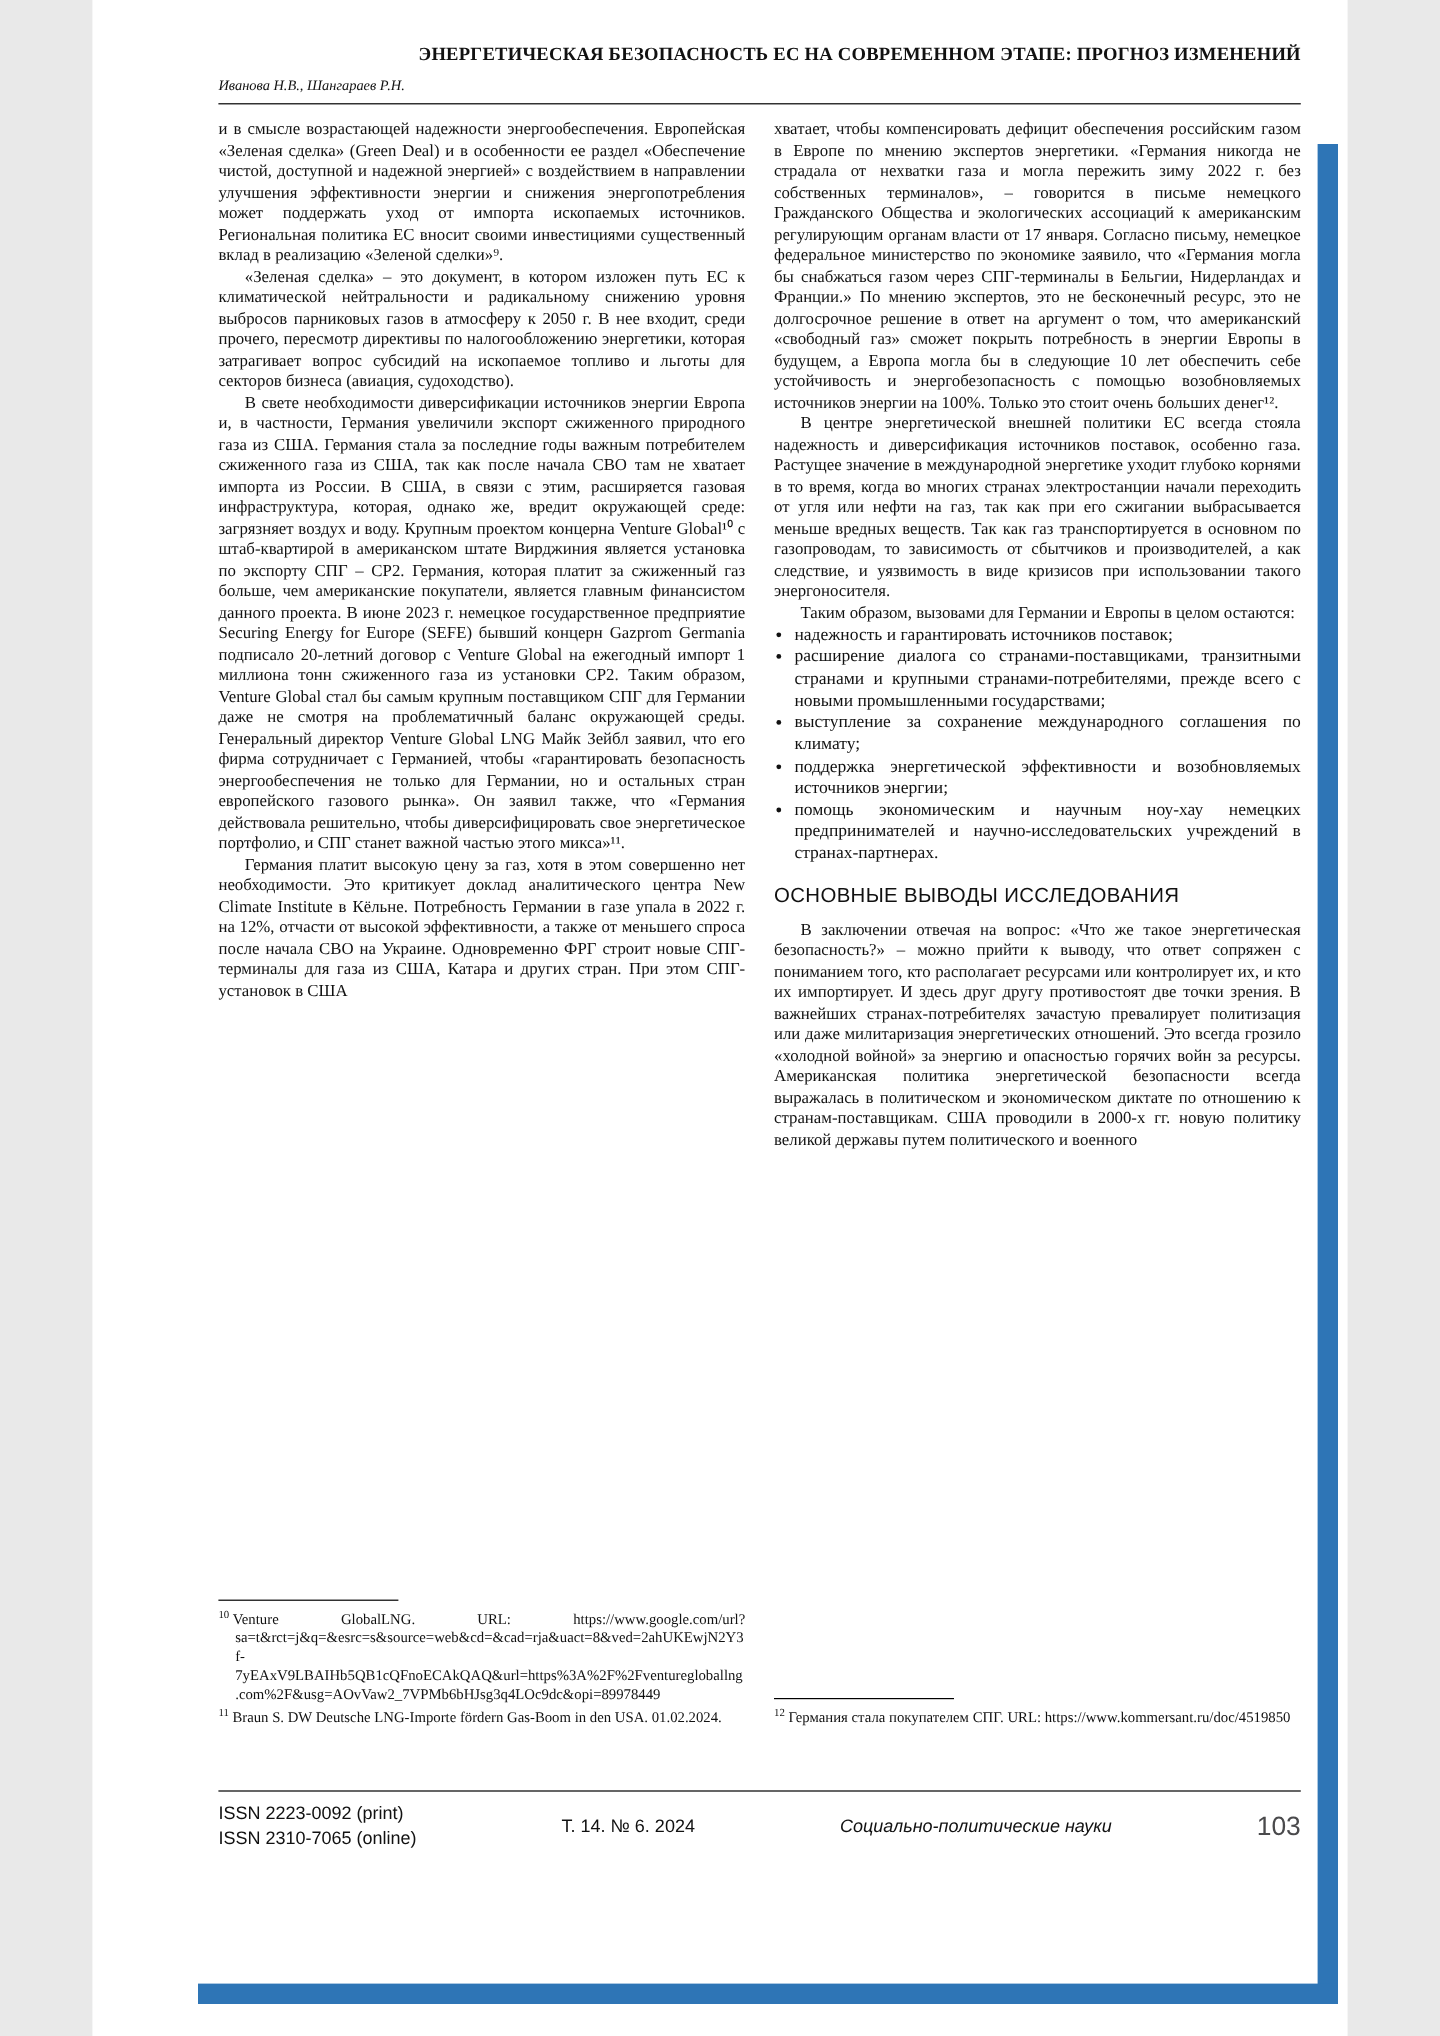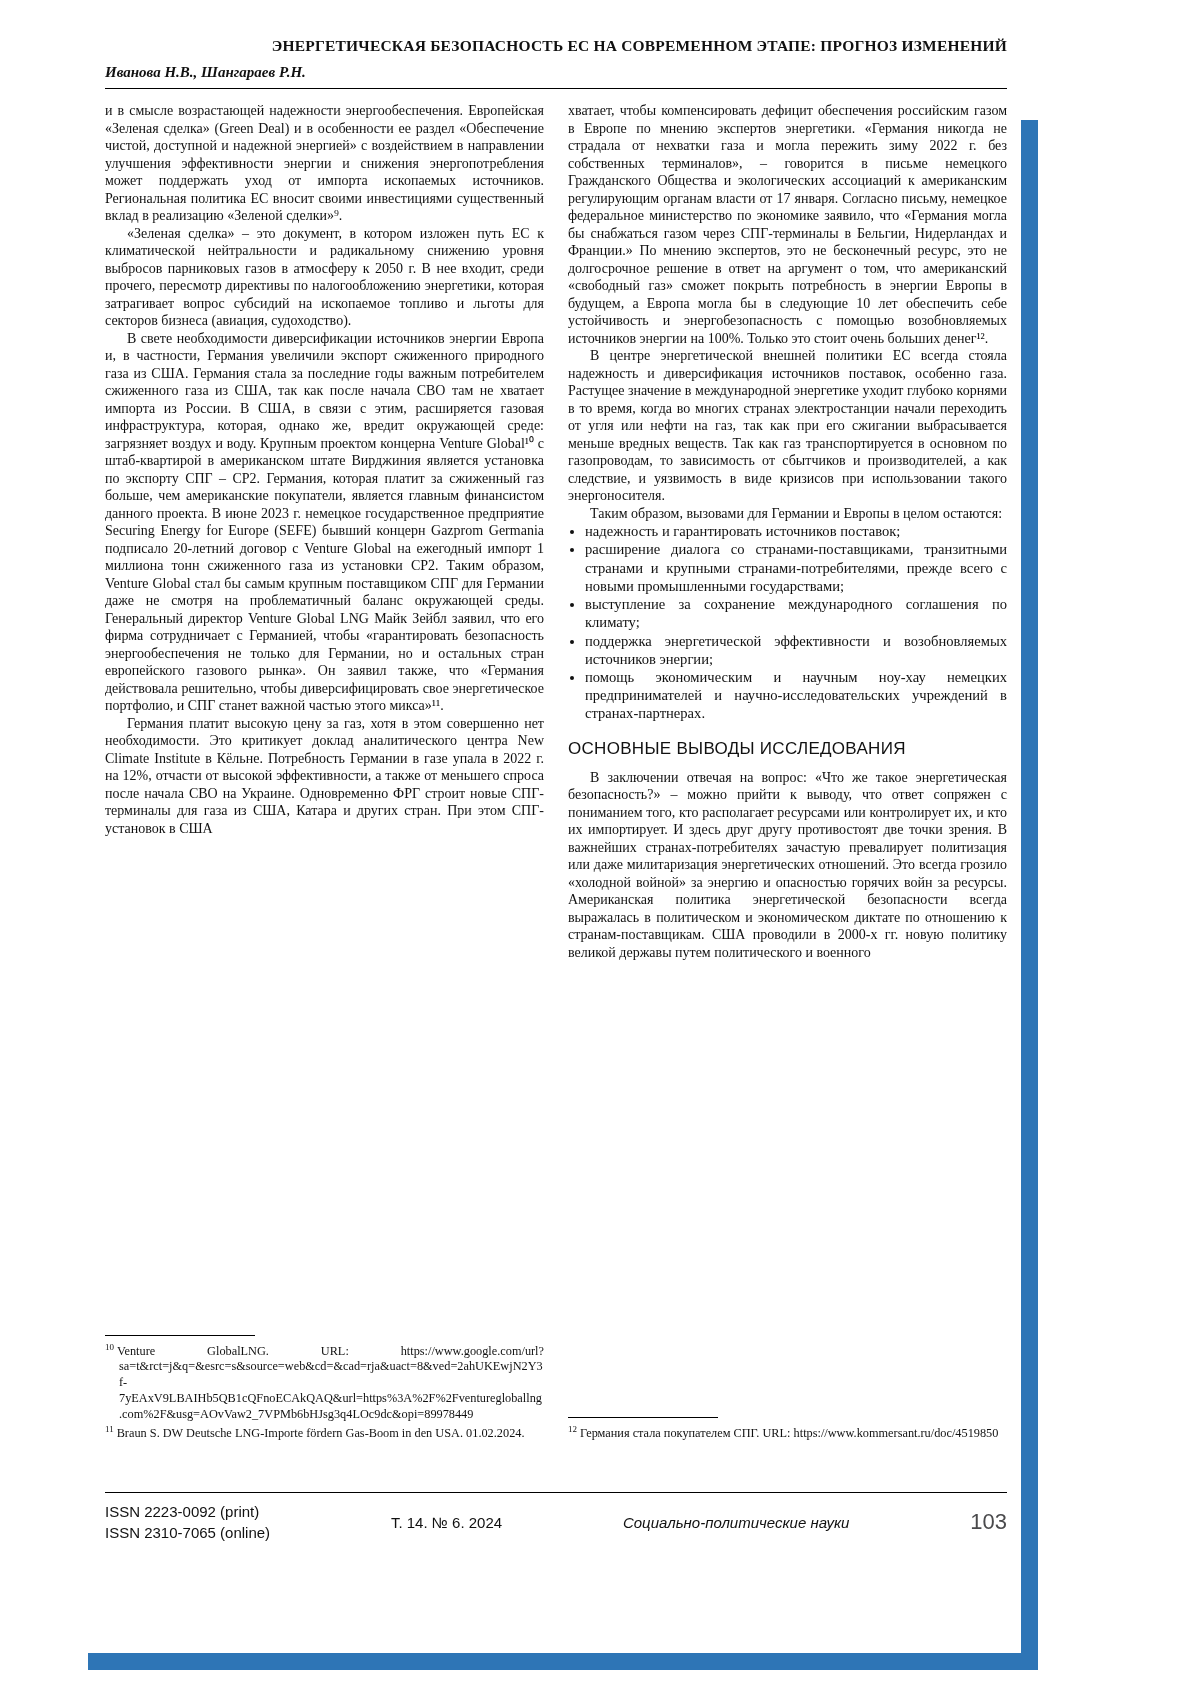--- a/index.html
+++ b/index.html
@@ -1,31 +1,31 @@
 <!DOCTYPE html>
 <html lang="ru" style="--accent: #2E75B6;"><head>
 <meta charset="utf-8">
 <style>
   :root { --accent: #2E75B6; --ink: #111; }
   * { box-sizing: border-box; }
   body { margin: 0; background: #e9e9e9; }
   .page {
     position: relative;
-    width: 1200px; height: 1697px;
+    width: 1046px; height: 1697px;
     margin: 0 auto;
     background: #fff;
     color: var(--ink);
     font-family: "Liberation Serif", serif;
     overflow: hidden;
   }
   .content { position: absolute; left: 105px; top: 36px; width: 902px; }
 
   
   .title { text-align: right; font-weight: bold; font-size: 15.5px; line-height: 1.3; letter-spacing: .2px; }
-  .authors { margin-top: 8px; font-style: italic; font-weight: bold; font-size: 15px; }
+  .authors { margin-top: 8px; font-style: italic; font-weight: normal; font-size: 12px; }
   .head-rule { margin-top: 7px; border-bottom: 1.6px solid #000; }
 
   
   .columns { display: flex; gap: 24px; margin-top: 13px; }
   .col { flex: 1 1 0; display: flex; flex-direction: column; min-height: 1342px; }
   .para {
     margin: 0;
     font-size: 14px; line-height: 1.25;
     text-align: justify;
     hyphens: auto; -webkit-hyphens: auto;

